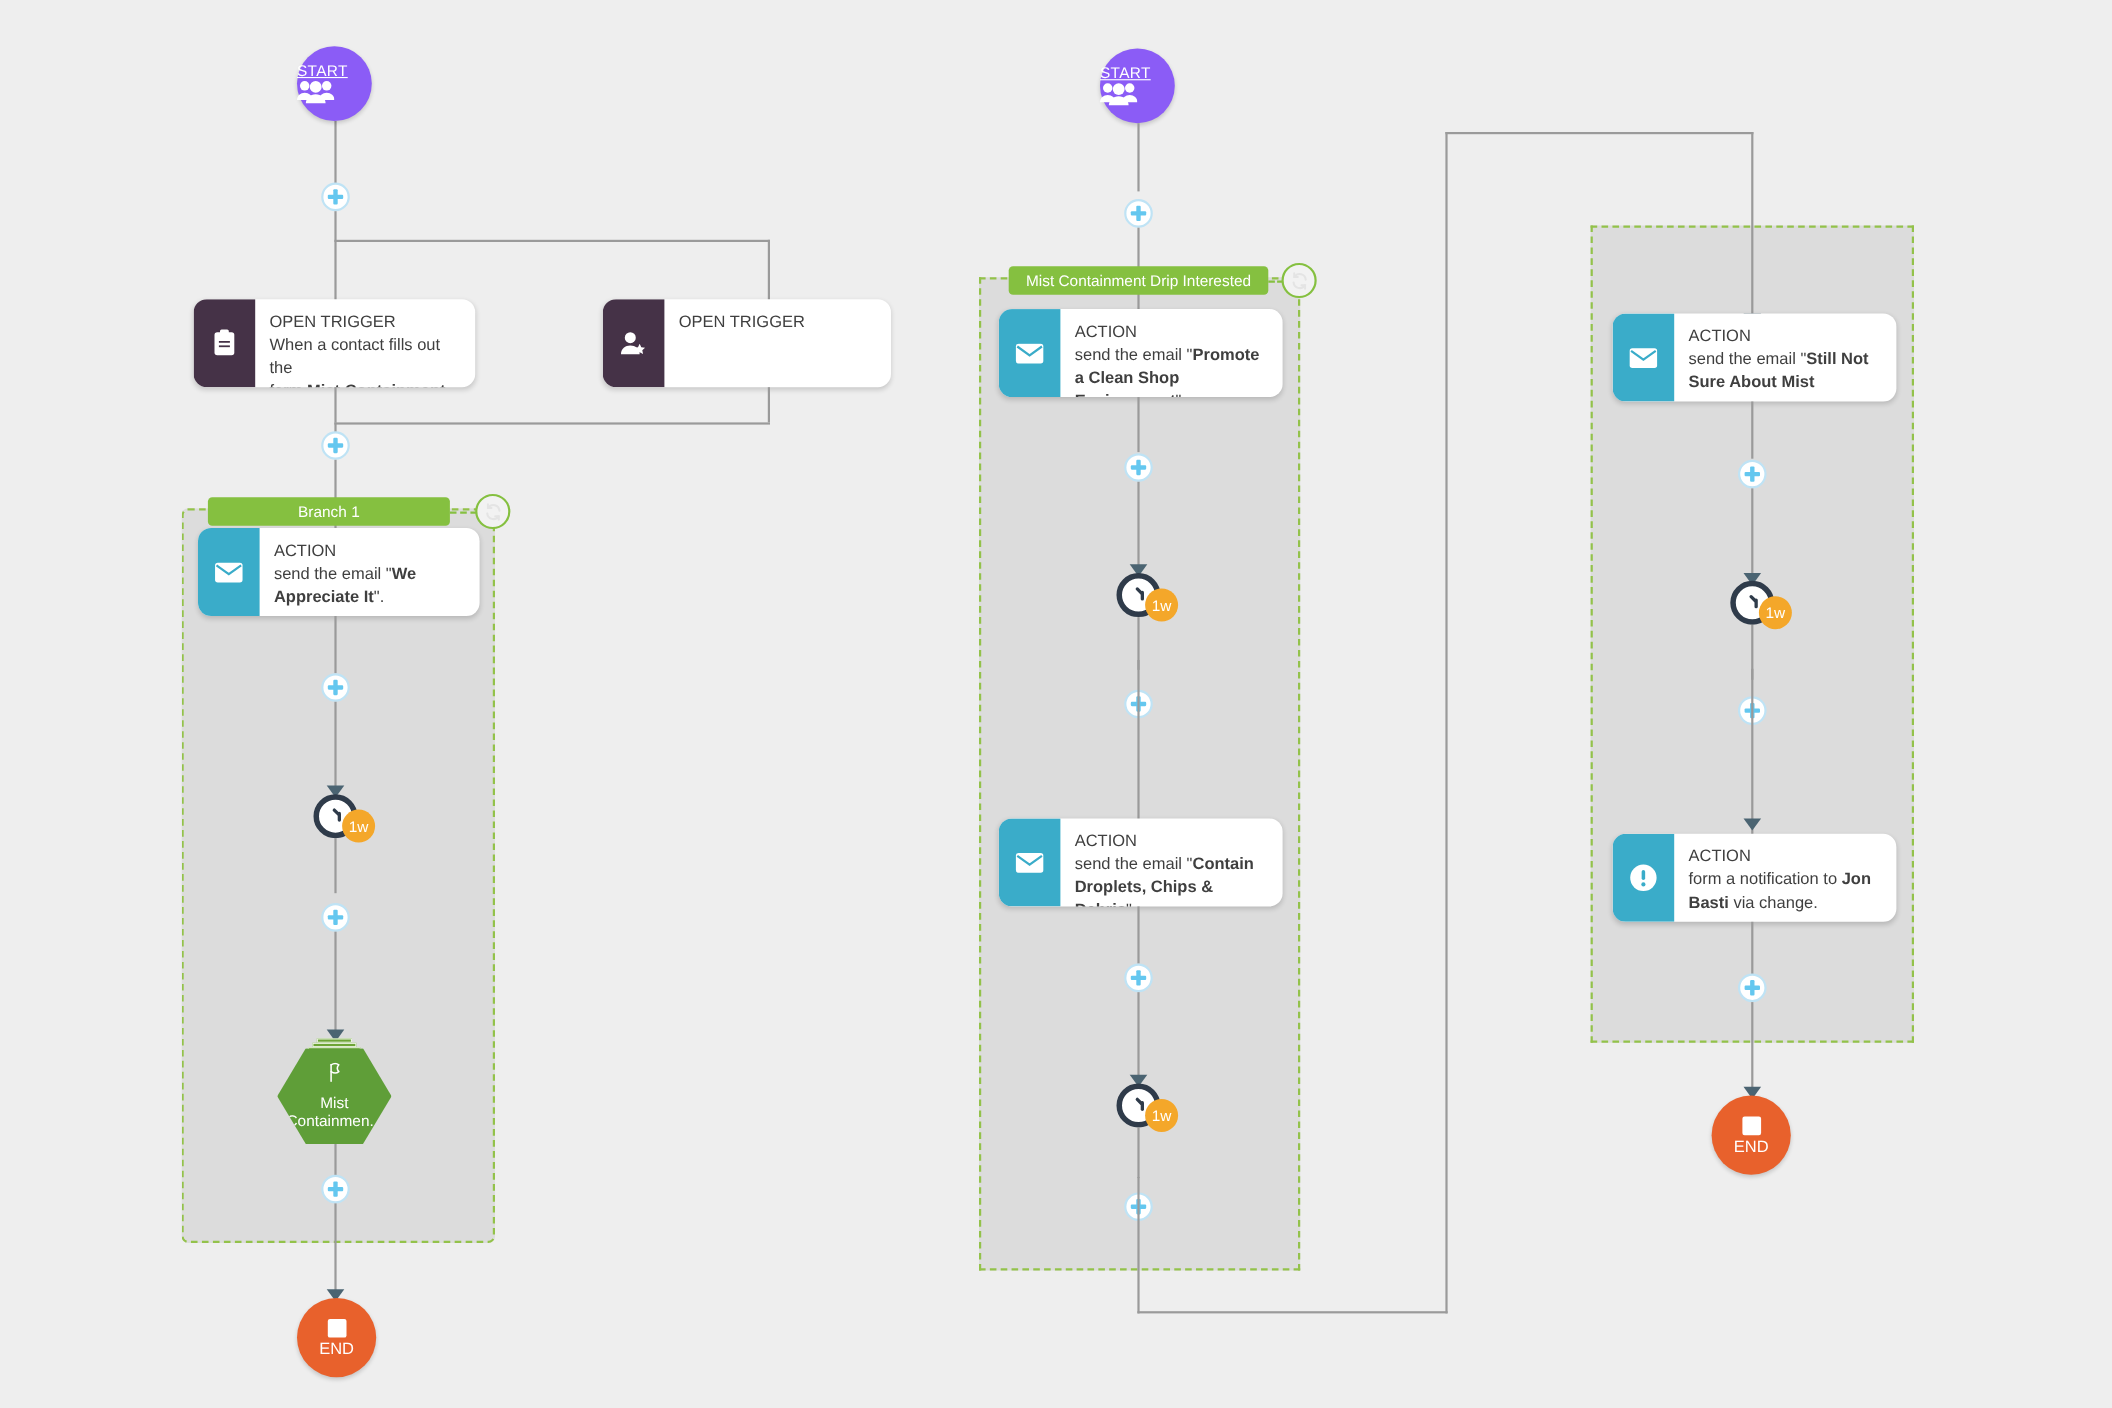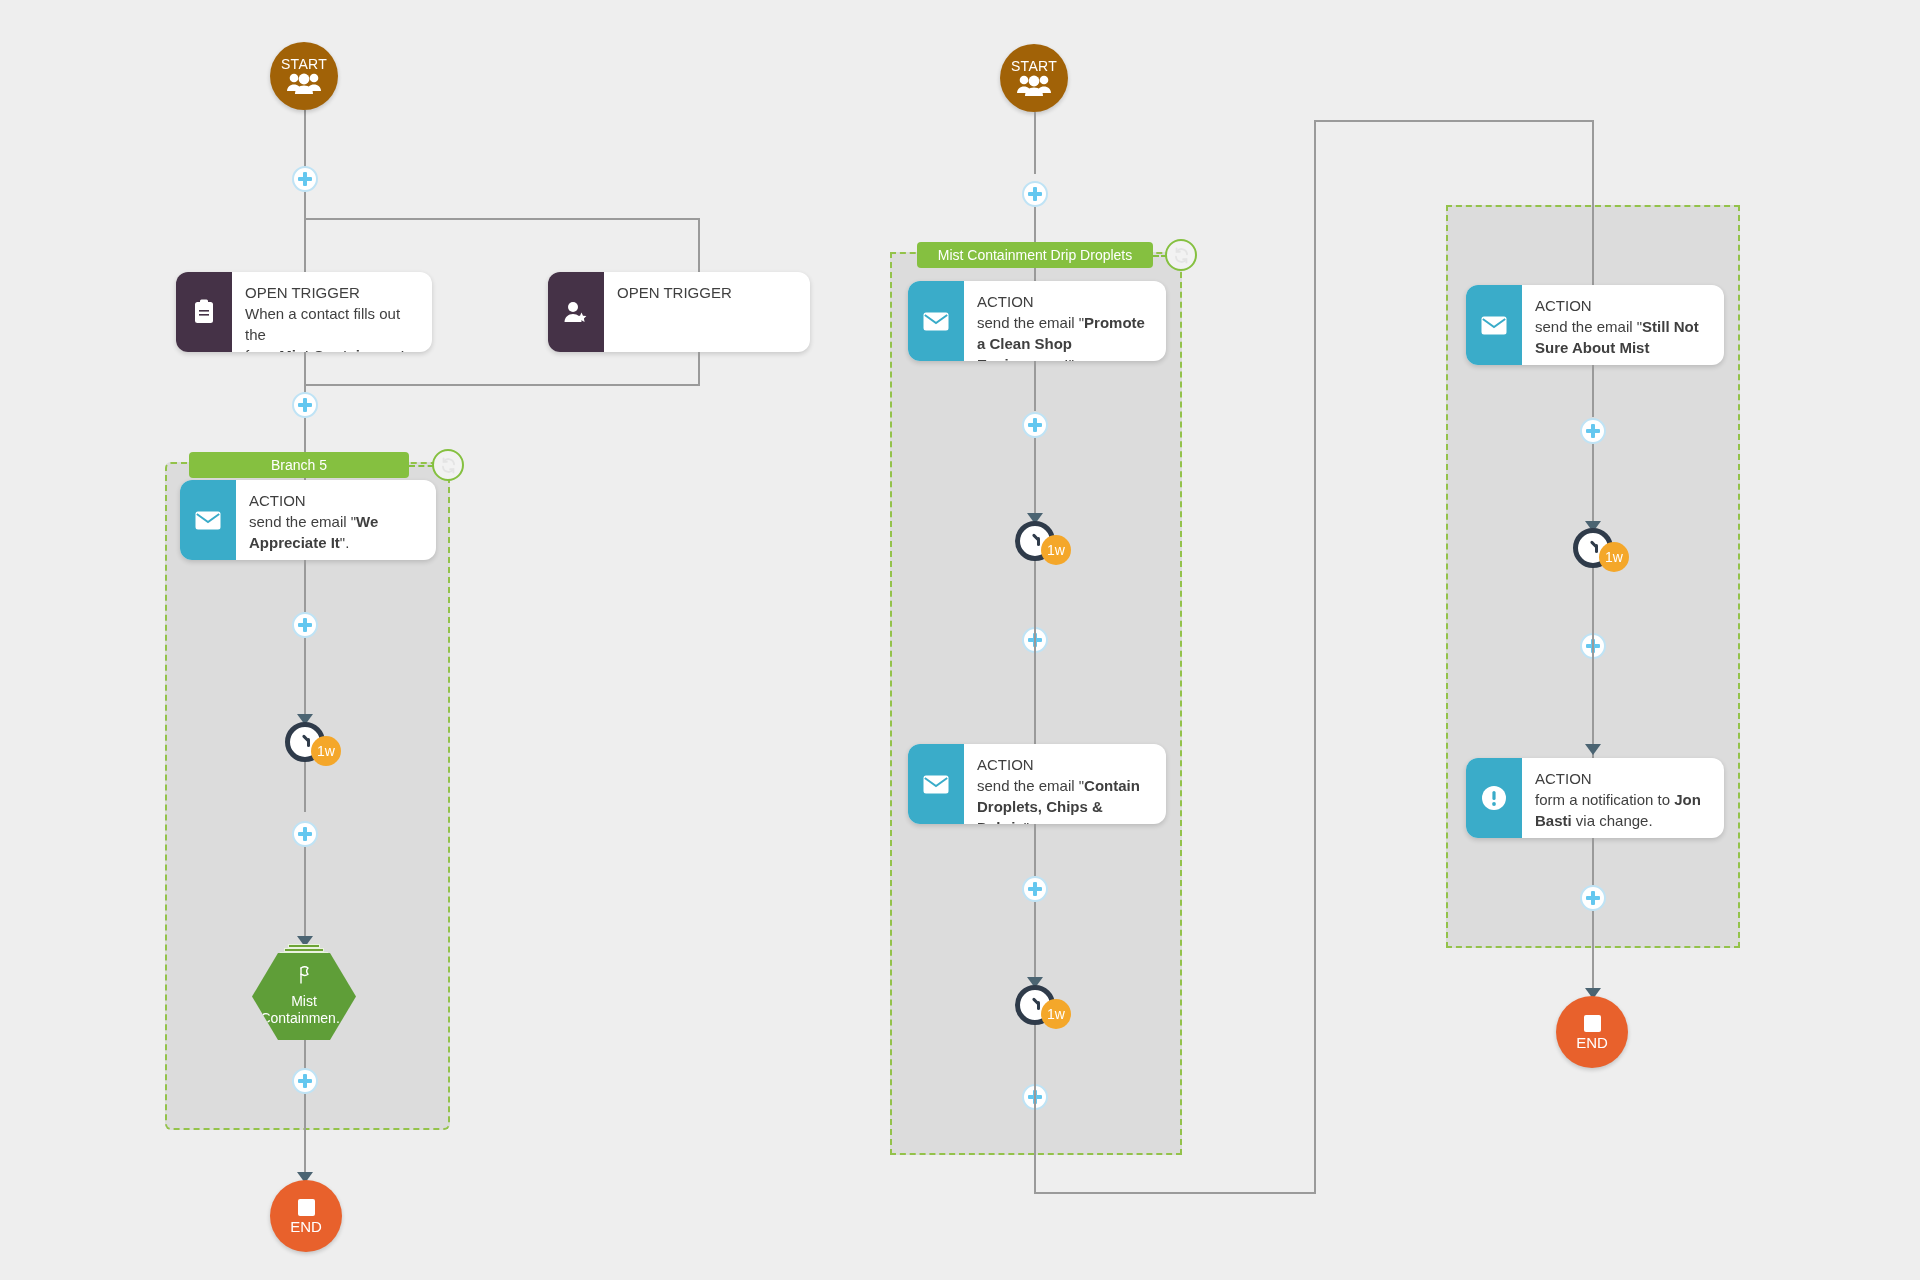--- a/index.html
+++ b/index.html
@@ -16,23 +16,24 @@
   .group-box.rounded{border-radius:6px;}
 
   
   .vline{position:absolute;width:2px;background:#9a9a9a;}
   .hline{position:absolute;height:2px;background:#9a9a9a;}
   .arrowhead{position:absolute;width:0;height:0;border-left:8px solid transparent;border-right:8px solid transparent;border-top:11px solid #4b6472;}
 
   
   .start-node{
     position:absolute;width:68px;height:68px;border-radius:50%;
-    background:#a16207;box-shadow:0 2px 4px rgba(0,0,0,.18);
-    display:flex;flex-direction:column;align-items:center;justify-content:center;
+    background:#8b5cf6;box-shadow:0 2px 4px rgba(0,0,0,.18);
+    display:flex;flex-direction:column;justify-content:center;
     color:#fff;
+    text-decoration:underline;
   }
   .start-node .lbl{font-size:14px;line-height:13px;letter-spacing:.3px;margin-bottom:1px;}
   .start-node svg{display:block;}
   .end-node{
     position:absolute;width:72px;height:72px;border-radius:50%;
     background:#e8612c;box-shadow:0 2px 4px rgba(0,0,0,.18);
     display:flex;flex-direction:column;align-items:center;justify-content:center;
     color:#fff;
   }
   .end-node .sq{width:17px;height:17px;background:#fff;border-radius:2px;margin-bottom:3px;}
@@ -157,21 +158,21 @@
   <div class="hline" style="left:304px;top:384px;width:396px;"></div>
   <div class="vline" style="left:304px;top:384px;height:24px;"></div>
   <div class="plus-btn" style="left:292px;top:392px;">
     <span class="bar-h"></span>
     <span class="bar-v"></span>
   </div>
   <div class="vline" style="left:304px;top:418px;height:82px;"></div>
   <div class="arrowhead" style="left:297px;top:490px;"></div>
 
   <div class="branch-pill" style="left:189px;top:452px;width:220px;">
-    <span>Branch 5</span>
+    <span>Branch 1</span>
   </div>
   <div class="pill-dash" style="left:409px;top:465px;width:34px;"></div>
   <div class="loop-icon" style="left:432px;top:449px;">
     <svg width="17" height="17" viewBox="0 0 20 20" fill="none" stroke="#e4e4e4" stroke-width="2.2" stroke-linecap="round">
       <path d="M16.5 8.5A6.5 6.5 0 0 0 4.6 5.4"></path>
         <path d="M3.5 11.5a6.5 6.5 0 0 0 11.9 3.1"></path>
       <path d="M4.2 1.8v3.8h3.8"></path>
         <path d="M15.8 18.2v-3.8h-3.8"></path>
     </svg>
   </div>
@@ -273,21 +274,21 @@
 
   <div class="vline" style="left:1034px;top:112px;height:62px;"></div>
   <div class="plus-btn" style="left:1022px;top:181px;">
     <span class="bar-h"></span>
     <span class="bar-v"></span>
   </div>
   <div class="vline" style="left:1034px;top:207px;height:86px;"></div>
   <div class="arrowhead" style="left:1027px;top:283px;"></div>
 
   <div class="branch-pill" style="left:917px;top:242px;width:236px;">
-    <span>Mist Containment Drip Droplets</span>
+    <span>Mist Containment Drip Interested</span>
   </div>
   <div class="pill-dash" style="left:1153px;top:255px;width:22px;"></div>
   <div class="loop-icon" style="left:1165px;top:239px;">
     <svg width="17" height="17" viewBox="0 0 20 20" fill="none" stroke="#e4e4e4" stroke-width="2.2" stroke-linecap="round">
       <path d="M16.5 8.5A6.5 6.5 0 0 0 4.6 5.4"></path>
         <path d="M3.5 11.5a6.5 6.5 0 0 0 11.9 3.1"></path>
       <path d="M4.2 1.8v3.8h3.8"></path>
         <path d="M15.8 18.2v-3.8h-3.8"></path>
     </svg>
   </div>

